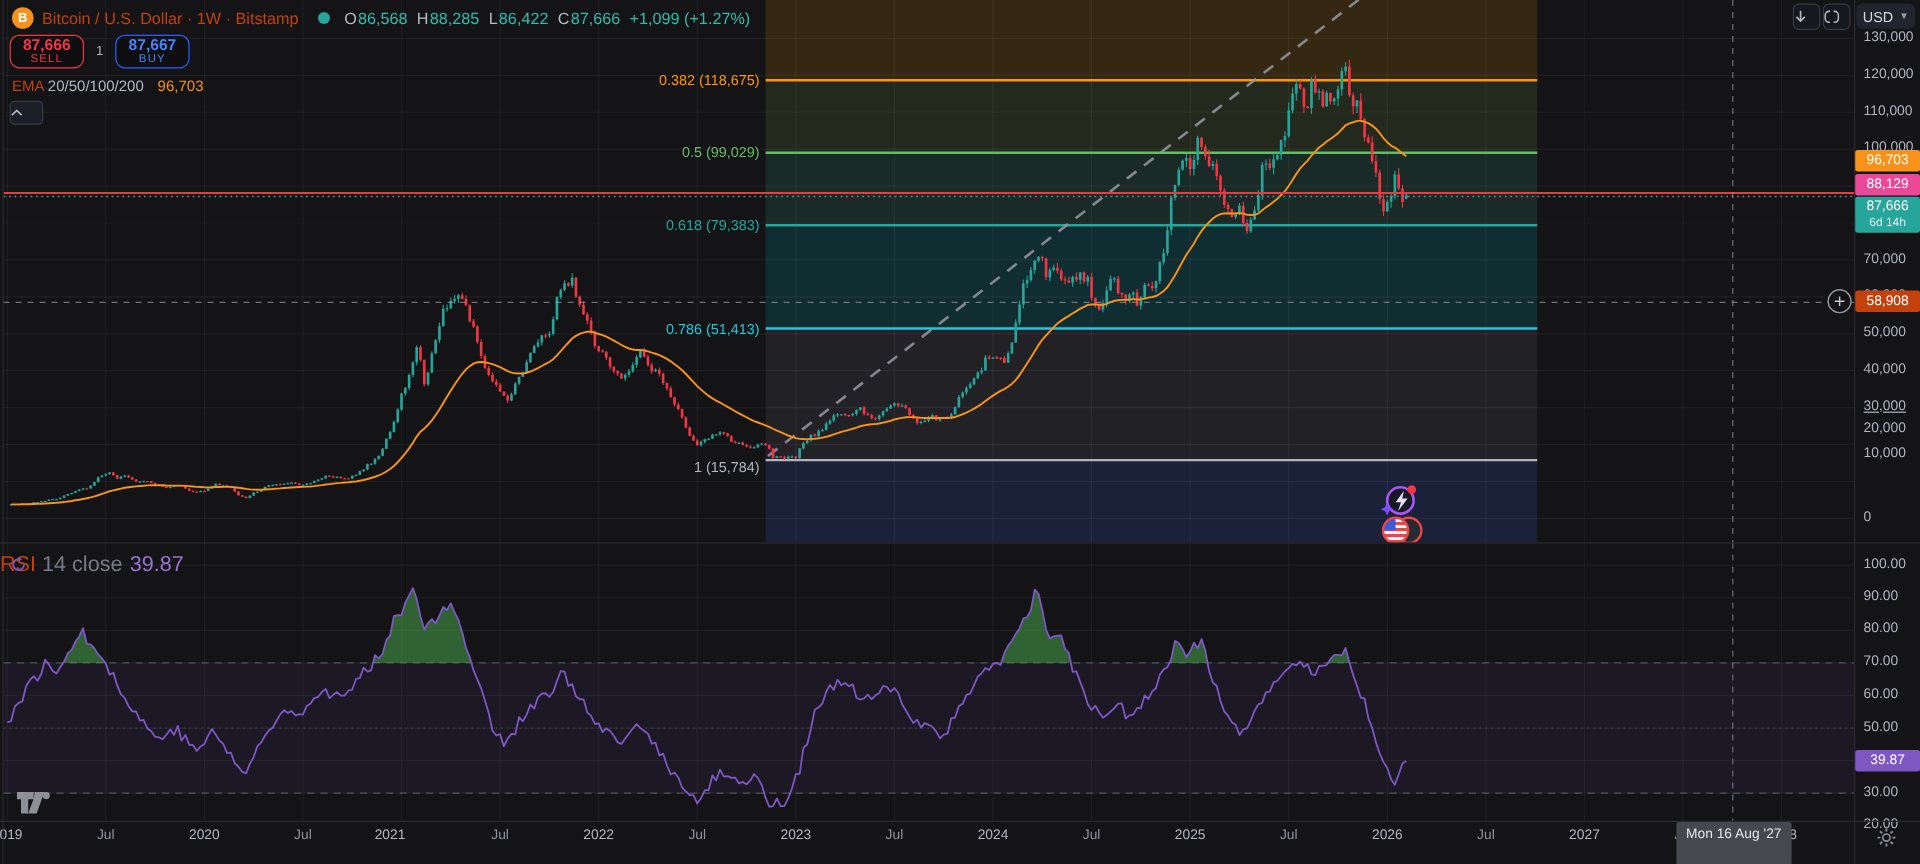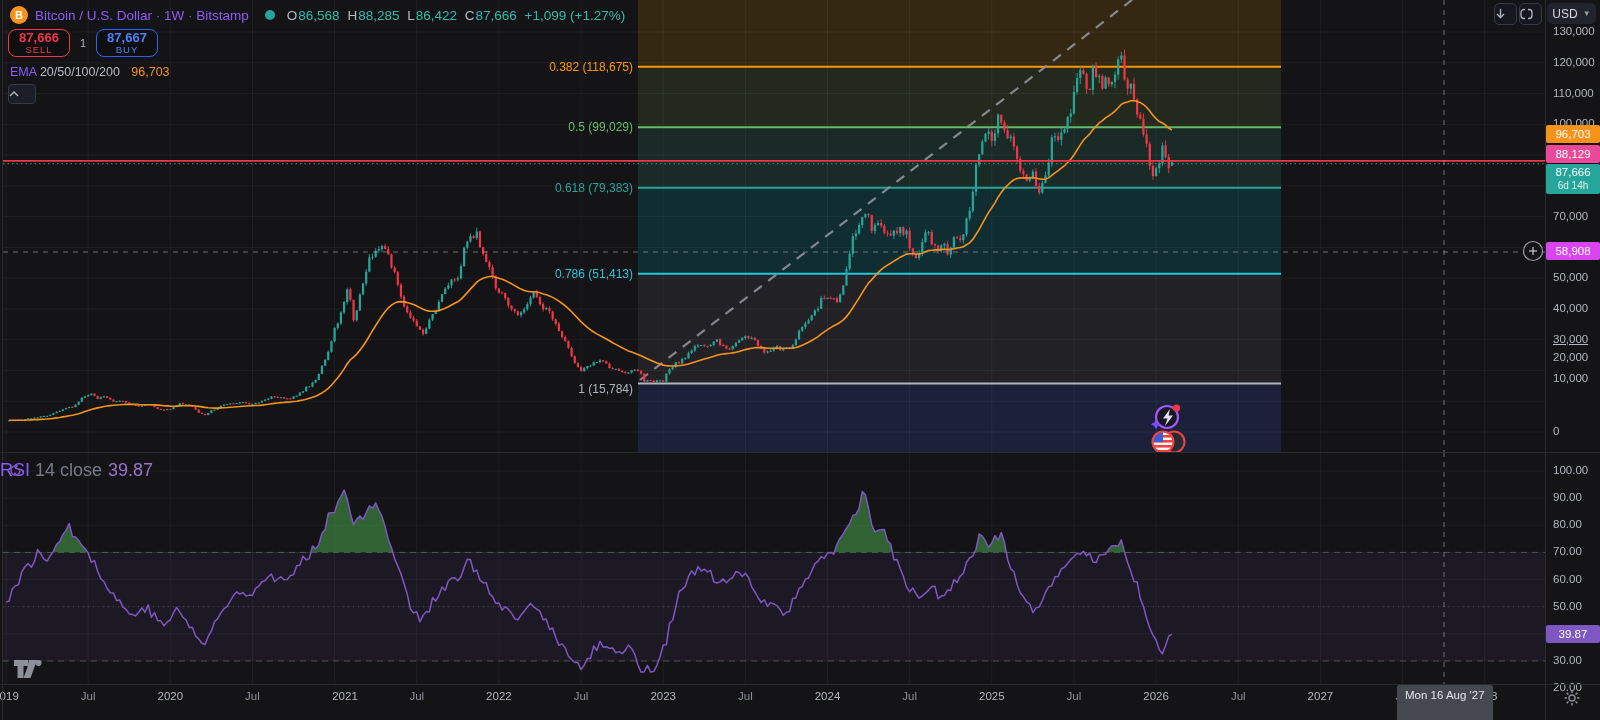--- a/index.html
+++ b/index.html
@@ -4,21 +4,21 @@
 <style>
   html,body{margin:0;padding:0;background:#0e0e10;}
   #app{position:relative;width:1600px;height:720px;overflow:hidden;background:#141417;
        font-family:"Liberation Sans",sans-serif;color:#d1d4dc;}
   svg{position:absolute;left:0;display:block;}
   .ovl{position:absolute;z-index:5;}
   
   .legend1{top:6px;left:10px;display:flex;align-items:center;font-size:13.5px;white-space:nowrap;z-index:6;}
   .btc-ico{width:18px;height:18px;border-radius:50%;background:#f7931a;color:#fff;font-weight:bold;
            font-size:11px;display:flex;align-items:center;justify-content:center;margin-right:7px;}
-  .t-white{color:#8b5cf6;} .t-dim{color:#787b86;} .t-teal{color:#2fbcab;}
+  .t-white{color:#c2410c;} .t-dim{color:#787b86;} .t-teal{color:#2fbcab;}
   .mkt-dot{width:10px;height:10px;border-radius:50%;background:#26a69a;margin:0 12px 0 16px;}
   .ohlc span{margin-right:4px;} .ohlc .lab{color:#b7bac4;margin-right:1px;}
   .btnrow{top:29px;left:8px;display:flex;align-items:center;z-index:6;}
   .tradebtn{width:60px;height:26px;border-radius:8px;display:flex;flex-direction:column;align-items:center;
             justify-content:center;line-height:1.05;background:rgba(0,0,0,0.25);cursor:pointer;}
   .sell{border:1px solid #f23645;color:#f23645;}
   .buy{border:1px solid #2962ff;color:#4c82f7;}
   .tradebtn .p{font-size:13px;font-weight:bold;} .tradebtn .l{font-size:9.5px;letter-spacing:1px;}
   .spread{width:26px;text-align:center;color:#b2b5be;font-size:11px;}
   .emarow{top:65px;left:10px;font-size:12.5px;z-index:6;}
@@ -985,30 +985,30 @@
     <line x1="8" y1="12" x2="16" y2="12" stroke="#c6c9d0" stroke-width="1.2"></line>
     <line x1="12" y1="8" x2="12" y2="16" stroke="#c6c9d0" stroke-width="1.2"></line>
   </svg>
 
   <div class="badge" style="top:125px;background:#f7931a">96,703</div>
   <div class="badge" style="top:145px;background:#ec4899">88,129</div>
   <div class="badge two" style="top:164px;background:#26a69a">
     <div>87,666</div>
     <div class="sub">6d 14h</div>
   </div>
-  <div class="badge" style="top:242px;background:#d946ef">58,908</div>
+  <div class="badge" style="top:242px;background:#c2410c">58,908</div>
   <div class="badge" style="top:625px;background:#7e57c2">39.87</div>
   <div class="timebadge" style="left:1397px">Mon 16 Aug '27</div>
 
   <div id="timestrip">
       <div class="tlab" style="left: 6px;">2019</div>
       <div class="tlab jul" style="left: 88.15px;">Jul</div>
       <div class="tlab" style="left: 170.3px;">2020</div>
       <div class="tlab jul" style="left: 252.45px;">Jul</div>
-      <div class="tlab" style="left: 345px; text-align: right;">2021</div>
+      <div class="tlab" style="left: 325px; text-align: right;">2021</div>
       <div class="tlab jul" style="left: 416.75px;">Jul</div>
       <div class="tlab" style="left: 498.9px;">2022</div>
       <div class="tlab jul" style="left: 581.05px;">Jul</div>
       <div class="tlab" style="left: 663.2px;">2023</div>
       <div class="tlab jul" style="left: 745.35px;">Jul</div>
       <div class="tlab" style="left: 827.5px;">2024</div>
       <div class="tlab jul" style="left: 909.65px;">Jul</div>
       <div class="tlab" style="left: 991.8px;">2025</div>
       <div class="tlab jul" style="left: 1073.95px;">Jul</div>
       <div class="tlab" style="left: 1156.1px;">2026</div>

